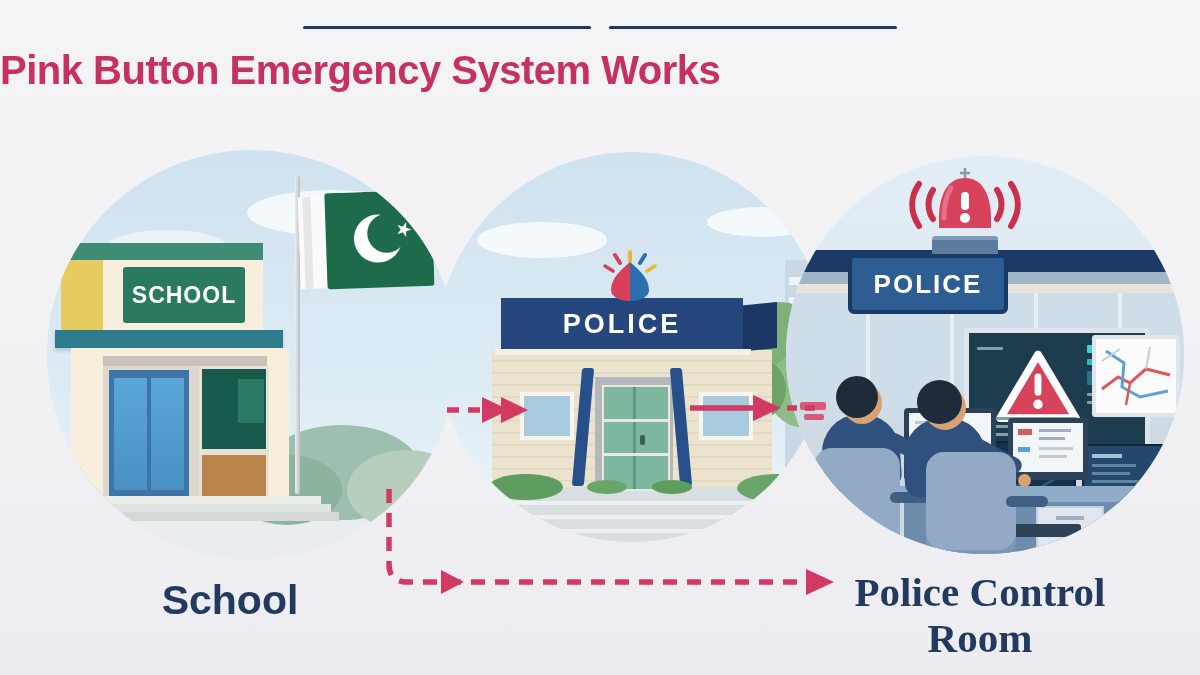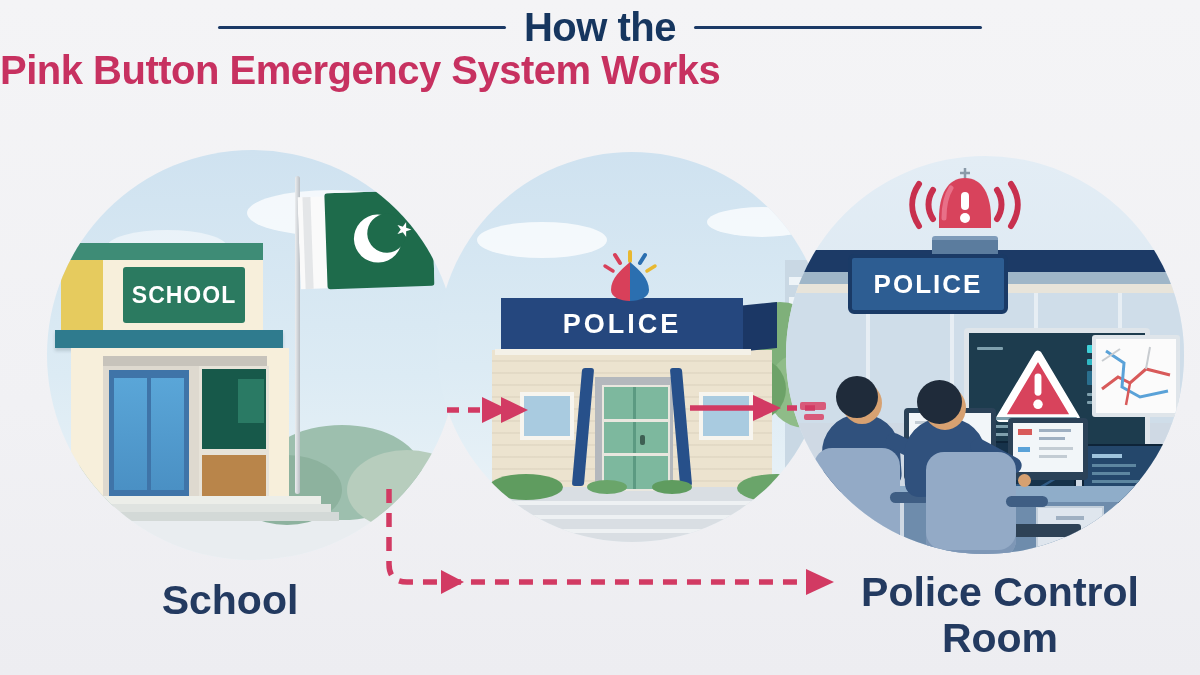--- a/index.html
+++ b/index.html
@@ -104,32 +104,31 @@
   .arm{position:absolute;background:#30517d;border-radius:8px;}
   .hand{position:absolute;background:#d7a171;border-radius:50%;}
   .head{position:absolute;border-radius:50%;background:#d7a171;}
   .hair{position:absolute;border-radius:50%;background:#1f2b3a;}
   .marker{position:absolute;background:#d85a7a;border-radius:2px;}
 
   
   .caption{position:absolute;text-align:center;font-weight:bold;color:#233a60;
            font-size:41px;line-height:1.12;z-index:20;}
   .cap-school{left:85px;top:578px;width:290px;}
-  .cap-control{left:830px;top:570px;width:340px;}
+  .cap-control{left:810px;top:570px;width:340px;font-family:Liberation Serif, serif;}
 
   .arrows{position:absolute;left:0;top:0;z-index:40;pointer-events:none;}
 </style>
 </head>
 <body>
 
 <div class="stage">
 
   <div class="title-row">
     <span class="hline"></span>
-    <h1 class="title-top">How the</h1>
     <span class="hline"></span>
   </div>
   <h2 class="title-main">Pink Button Emergency System Works</h2>
 
   <div class="circle c-left">
     <div class="cloud abs" style="left:200px;top:40px;width:170px;height:46px;"></div>
     <div class="cloud abs" style="left:60px;top:80px;width:120px;height:34px;opacity:.5;"></div>
     <div class="ground-band" style="top:348px;height:70px;"></div>
 
     <div class="bush" style="left:215px;top:275px;width:160px;height:95px;background:#9dbfae;"></div>

